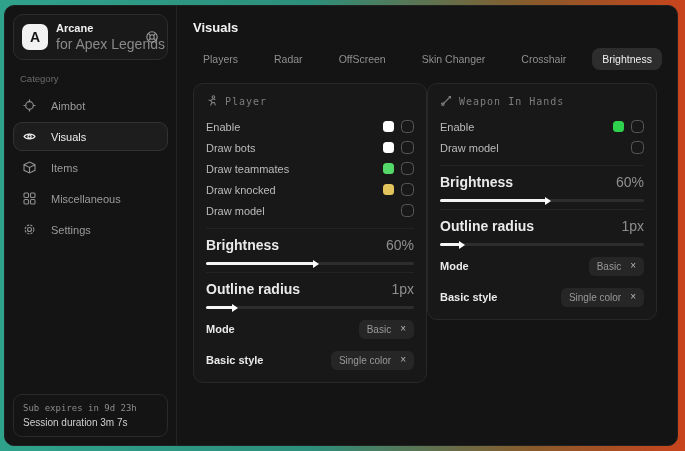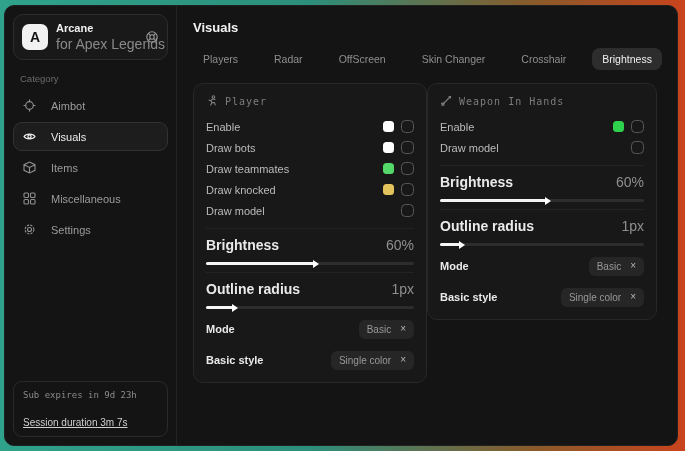--- a/index.html
+++ b/index.html
@@ -23,21 +23,21 @@
   .app-subtitle{ font-size:14px; color:#8a8a8a; margin-top:2px; white-space:nowrap; }
   .icon{ display:inline-flex; align-items:center; justify-content:center; }
   .support{ color:#9a9a9a; }
   .section-label{ color:#6b6b6b; font-size:9.5px; margin:13px 7px 7px; }
   .nav-item{ display:flex; align-items:center; gap:15px; padding:7px 9px; border-radius:9px; color:#9b9b9b; font-size:11px; border:1px solid transparent; margin-bottom:2px; cursor:pointer; }
   .nav-item .icon{ color:#8f8f8f; }
   .nav-item.selected{ background:#1d1d1d; border-color:#323232; color:#ededed; }
   .nav-item.selected .icon{ color:#ededed; }
   .sidebar-footer{ margin-top:auto; border:1px solid #2a2a2a; border-radius:9px; padding:8px 9px; }
   .footer-line1{ font-family:"DejaVu Sans Mono",monospace; font-size:9px; color:#8b8b8b; white-space:nowrap;}
-  .footer-line2{ font-size:10px; color:#cfcfcf; margin-top:17px; white-space:nowrap;text-decoration:underline;}
+  .footer-line2{ font-size:10px; color:#cfcfcf; margin-top:4px; white-space:nowrap;}
   
   .main{ flex:1; display:flex; flex-direction:column; padding:14px 9px 14px 16px; min-width:0; }
   .main-title{ font-size:13px; font-weight:700; color:#f2f2f2; }
   .tabs{ display:flex; gap:16px; margin-top:13px; align-items:center; }
   .tab{ padding:5px 10px; font-size:10.5px; color:#8f8f8f; border-radius:8px; cursor:pointer; white-space:nowrap;}
   .tab.selected{ background:#2d2d2d; color:#f0f0f0; }
   .panels{ display:flex; gap:0; margin-top:13px; align-items:flex-start; }
   .panel{ background:#181818; border:1px solid #282828; border-radius:10px; padding:11px 12px; }
   .panel-0{ width:234px; } .panel-1{ width:230px; }
   .panel-header{ display:flex; gap:7px; align-items:center; color:#7d7d7d; font-family:"DejaVu Sans Mono",monospace; font-size:10px; letter-spacing:1px; margin-bottom:9px; white-space:nowrap;}

